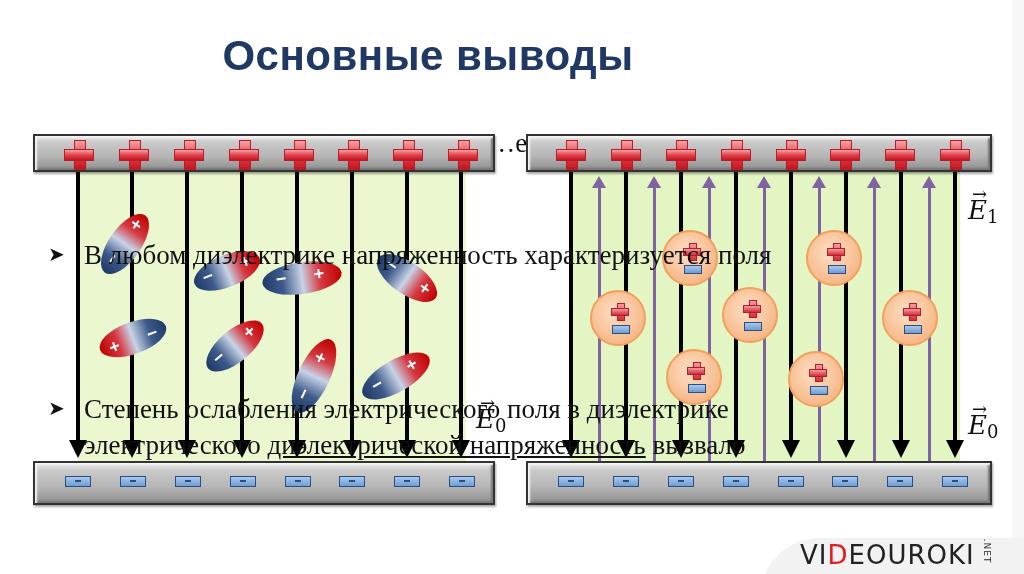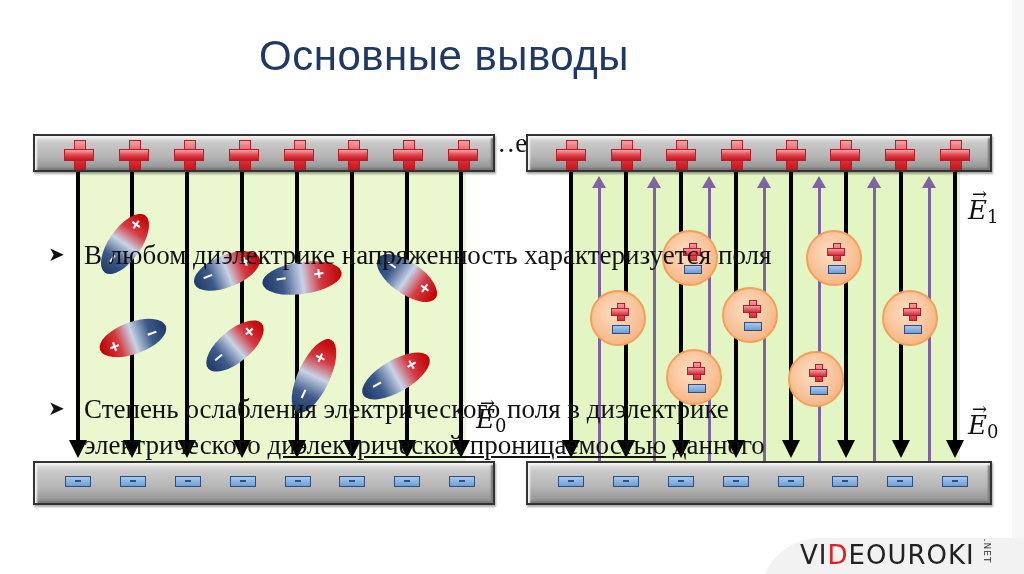--- a/index.html
+++ b/index.html
@@ -1,17 +1,17 @@
 <!DOCTYPE html>
 <html><head>
 <meta charset="utf-8">
 <style>
   html, body { margin: 0; padding: 0; }
   body { width: 1024px; height: 574px; position: relative; overflow: hidden; background: #ffffff; font-family: "Liberation Serif", serif; }
-  .title { position: absolute; left: 16px; top: 32px; width: 856px; text-align: center; font-family: "Liberation Sans", sans-serif; font-weight: normal; font-size: 42px; color: #1f3864; letter-spacing: 0.5px; }
+  .title { position: absolute; left: 0; top: 32px; width: 856px; text-align: center; font-family: "Liberation Sans", sans-serif; font-weight: bold; font-size: 42px; color: #1f3864; letter-spacing: 0.5px; }
   .text-layer { position: absolute; left: 0; top: 0; width: 1024px; height: 574px; z-index: 2; pointer-events: none; }
   .tline { position: absolute; font-family: "Liberation Serif", serif; font-size: 27px; color: #111; white-space: nowrap; line-height: 30px; }
   .bullet { position: absolute; font-size: 20px; color: #111; }
   .underline { text-decoration: underline; }
   .plate { position: absolute; height: 38px; border: 2px solid #333; box-sizing: border-box; background: linear-gradient(#e6e6e6 0%, #c9c9c9 20%, #b5b5b5 60%, #8f8f8f 100%); box-shadow: 1px 2px 2px rgba(0,0,0,0.35), inset 2px 2px 2px #f5f5f5, inset -2px -2px 2px #777; z-index: 3; }
   .plus { position: absolute; width: 30px; height: 30px; top: 4px; }
   .plus::before, .plus::after { content: ""; position: absolute; background: linear-gradient(#f3a4a7, #e2434d 50%, #c4161f); border: 1px solid #b91c26; }
   .plus::before { left: 10px; top: 0; width: 10px; height: 28px; }
   .plus::after { left: 0; top: 9px; width: 28px; height: 10px; }
   .minus { position: absolute; width: 26px; height: 11px; top: 13px; background: linear-gradient(#a9c7ec, #6f9ed4); border: 1.5px solid #2a4f80; box-sizing: border-box; }
@@ -225,21 +225,21 @@
   <div class="tline" style="left:438px; top:128px; z-index:0;">Т… …е п…</div>
 
   <span class="bullet" style="left:48px; top:242px;">➤</span>
   <div class="tline" style="left:84px; top:240px;">В любом диэлектрике напряженность характеризуется поля</div>
 
   <span class="bullet" style="left:48px; top:396px;">➤</span>
   <div class="tline" style="left:84px; top:394px;">
     <span>Степень ослабления электрического поля в диэлектрике</span>
   </div>
   <div class="tline" style="left:84px; top:430px;">
-    <span>электрического </span><span class="underline">диэлектрической проницаемостью</span><span> данного</span>
+    <span>электрического </span><span class="underline">диэлектрической напряженность</span><span> вызвало</span>
   </div>
   <div class="tline" style="left:84px; top:466px; z-index:5;">
     <span>вещества.</span>
   </div>
 </div>
 
 <div class="logo-bg"></div>
 <div class="logo">
   <span>VI</span><span class="red">D</span><span>EOUROKI</span><span class="net">.NET</span>
 </div>

